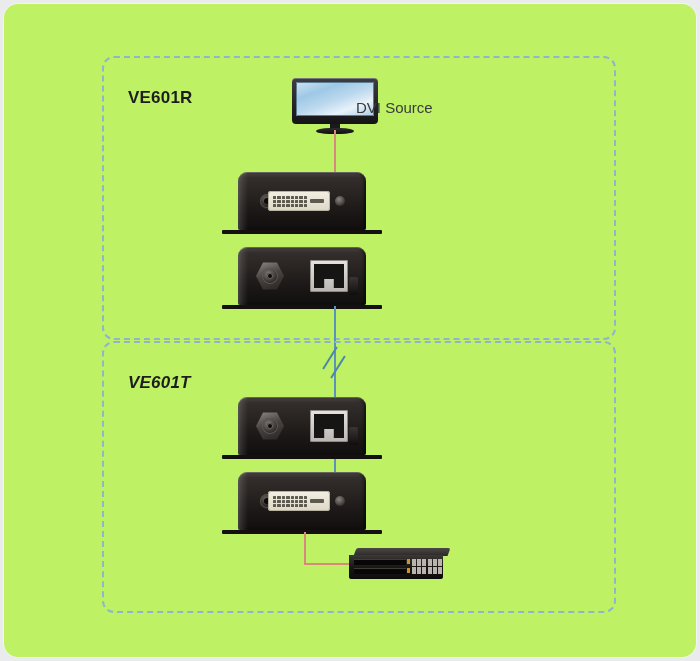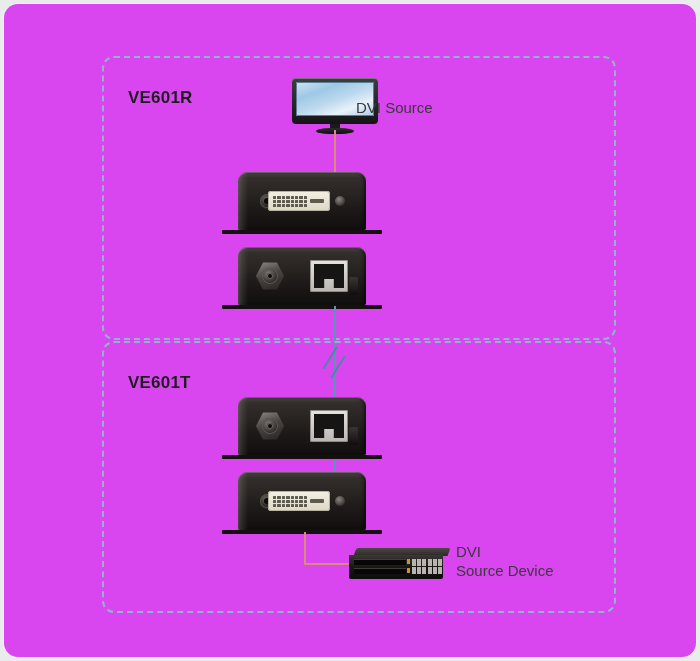--- a/index.html
+++ b/index.html
@@ -9,21 +9,21 @@
     background:#000000;
     font-family:"Liberation Sans","DejaVu Sans",sans-serif;
     overflow:hidden;
   }
   #page{
     position:absolute;left:0;top:0;width:700px;height:661px;
     background:#e9ebec;
   }
   #panel{
     position:absolute;left:4px;top:4px;width:692px;height:653px;
-    background:#d946ef;
+    background:#bef264;
     border-radius:14px;
     box-shadow:0 0 0 1px #f2f3f4;
     overflow:hidden;
   }
   
   .dashbox{
     position:absolute;
     border:2px dashed #8fb4cc;
     border-radius:12px;
     background:transparent;
@@ -33,21 +33,21 @@
 
   .grouplabel{
     position:absolute;
     font-size:17px;
     font-weight:bold;
     color:#1d1d1f;
     letter-spacing:0.2px;
     white-space:nowrap;
   }
   #label-r{ left:124px; top:84px; }
-  #label-t{ left:124px; top:369px; }
+  #label-t{ left:124px; top:369px;font-style:italic; }
 
   
   .cable{ position:absolute; }
   .cable-v{ width:2px; }
   .cable-h{ height:2px; }
   .dvi-cable{ background:#d98a7d; }
   .cat-cable{ background:#5b94b8; }
 
   #cable-dvi-top    { left:330px; top:126px;  width:2px; height:44px;  background:#d98a7d; }
   #cable-cat-mid    { left:330px; top:302px;  width:2px; height:168px; background:#5b94b8; }
@@ -371,17 +371,15 @@
         <div class="portgrid" style="left:79px;">
           <i></i>
             <i></i>
             <i></i>
             <i></i>
             <i></i>
             <i></i>
         </div>
       </div>
     </div>
-    <div id="label-source" class="calloutlabel">DVI
-Source Device</div>
 
   </div>
 </div>
 
 </body></html>

